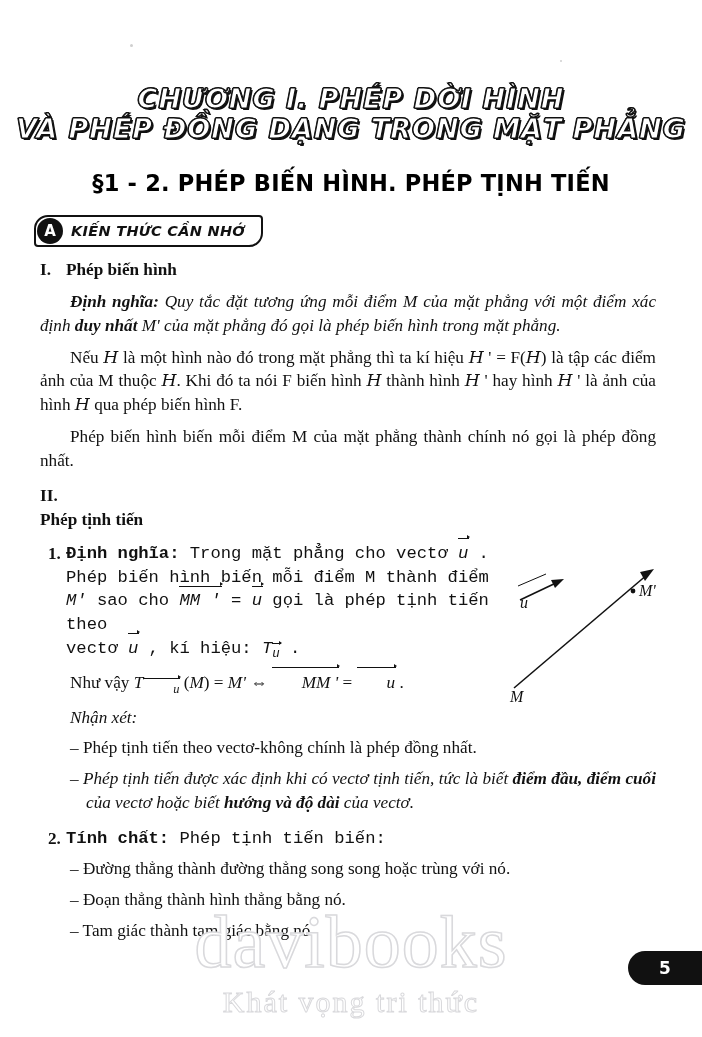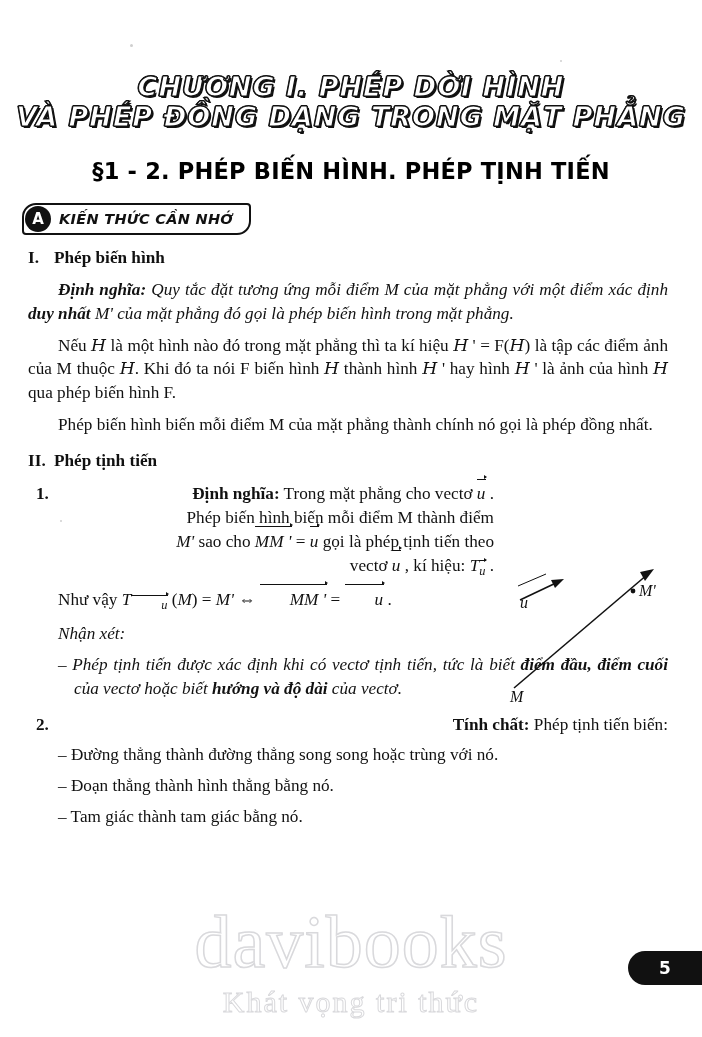--- a/index.html
+++ b/index.html
@@ -11,21 +11,21 @@
     width: 702px;
     height: 1037px;
     position: relative;
     font-family: "Liberation Serif", serif;
     color: #111;
     overflow: hidden;
   }
   .page {
     position: absolute;
     inset: 0;
-    padding: 0;
+    padding: 12px;
   }
 
   
   .chapter-banner {
     text-align: center;
     margin-top: 72px;
     line-height: 1.12;
   }
   .chapter-line {
     font-family: "DejaVu Sans", sans-serif;
@@ -133,21 +133,22 @@
     margin-top: 10px;
   }
   .sub-num {
     width: 26px;
     flex: none;
     font-weight: bold;
     text-indent: 8px;
   }
   .sub-body {
     flex: 1;
-    text-align: right;
+    text-align: left;
+    font-family: Liberation Mono, monospace;
   }
   .dash-line {
     margin: 7px 0 0 46px;
     text-indent: -16px;
     text-align: justify;
   }
   .dash-line.it-block { font-style: italic; }
 
   
   .figure {
@@ -296,21 +297,21 @@
       <span class="bdi">Định nghĩa:</span><span class="it"> Quy tắc đặt tương ứng mỗi điểm </span><span class="it">M</span><span class="it"> của mặt phẳng với một điểm xác định </span><span class="bdi">duy nhất</span><span class="it"> M' của mặt phẳng đó gọi là phép biến hình trong mặt phẳng.</span>
     </p>
 
 
     <p class="para">
       <span>Nếu </span><span class="script">H</span><span> là một hình nào đó trong mặt phẳng thì ta kí hiệu </span><span class="script">H</span><span> ' = F(</span><span class="script">H</span><span>) là tập các điểm ảnh của M thuộc </span><span class="script">H</span><span>. Khi đó ta nói F biến hình </span><span class="script">H</span><span> thành hình </span><span class="script">H</span><span> ' hay hình </span><span class="script">H</span><span> ' là ảnh của hình </span><span class="script">H</span><span> qua phép biến hình F.</span>
     </p>
 
     <p class="para">Phép biến hình biến mỗi điểm M của mặt phẳng thành chính nó gọi là phép đồng nhất.</p>
 
-    <div class="h-item" style="margin-top:12px;">
+    <div class="h-item" style="margin-top:12px;flex-direction:column;">
       <span class="h-num">II.</span>
       <span class="h-label">Phép tịnh tiến</span>
     </div>
 
     <div class="sub-item">
       <span class="sub-num">1.</span>
       <span class="sub-body" style="max-width:440px;">
         <span class="bd">Định nghĩa:</span>
         <span> Trong mặt phẳng cho vectơ <span class="vec vecarrow">u</span> .</span><br>
         <span>Phép biến hình biến mỗi điểm M thành điểm</span><br>
@@ -318,20 +319,21 @@
         <span>vectơ <span class="vec vecarrow">u</span> , kí hiệu: <span class="it">T</span><span class="sub vec vecarrow">u</span> .</span>
       </span>
     </div>
 
     <p class="para" style="text-indent:30px;">
       Như vậy <span class="it">T</span><span class="sub vec vecarrow">u</span> (<span class="it">M</span>) = <span class="it">M'</span> ⇔ <span class="vec vecarrow">MM&nbsp;'</span> = <span class="vec vecarrow">u</span> .
     </p>
 
     <p class="para it" style="text-indent:30px;">Nhận xét:</p>
 
+    <div class="dash-line">– Phép tịnh tiến theo vectơ-không chính là phép đồng nhất.</div>
 
     <div class="dash-line it-block">
       <span>–  Phép tịnh tiến được xác định khi có vectơ tịnh tiến, tức là biết </span><span class="bdi">điểm đầu, điểm cuối</span><span> của vectơ hoặc biết </span><span class="bdi">hướng và độ dài</span><span> của vectơ.</span>
     </div>
 
     <div class="sub-item" style="margin-top:12px;">
       <span class="sub-num">2.</span>
       <span class="sub-body">
         <span class="bd">Tính chất:</span><span> Phép tịnh tiến biến:</span>
       </span>

